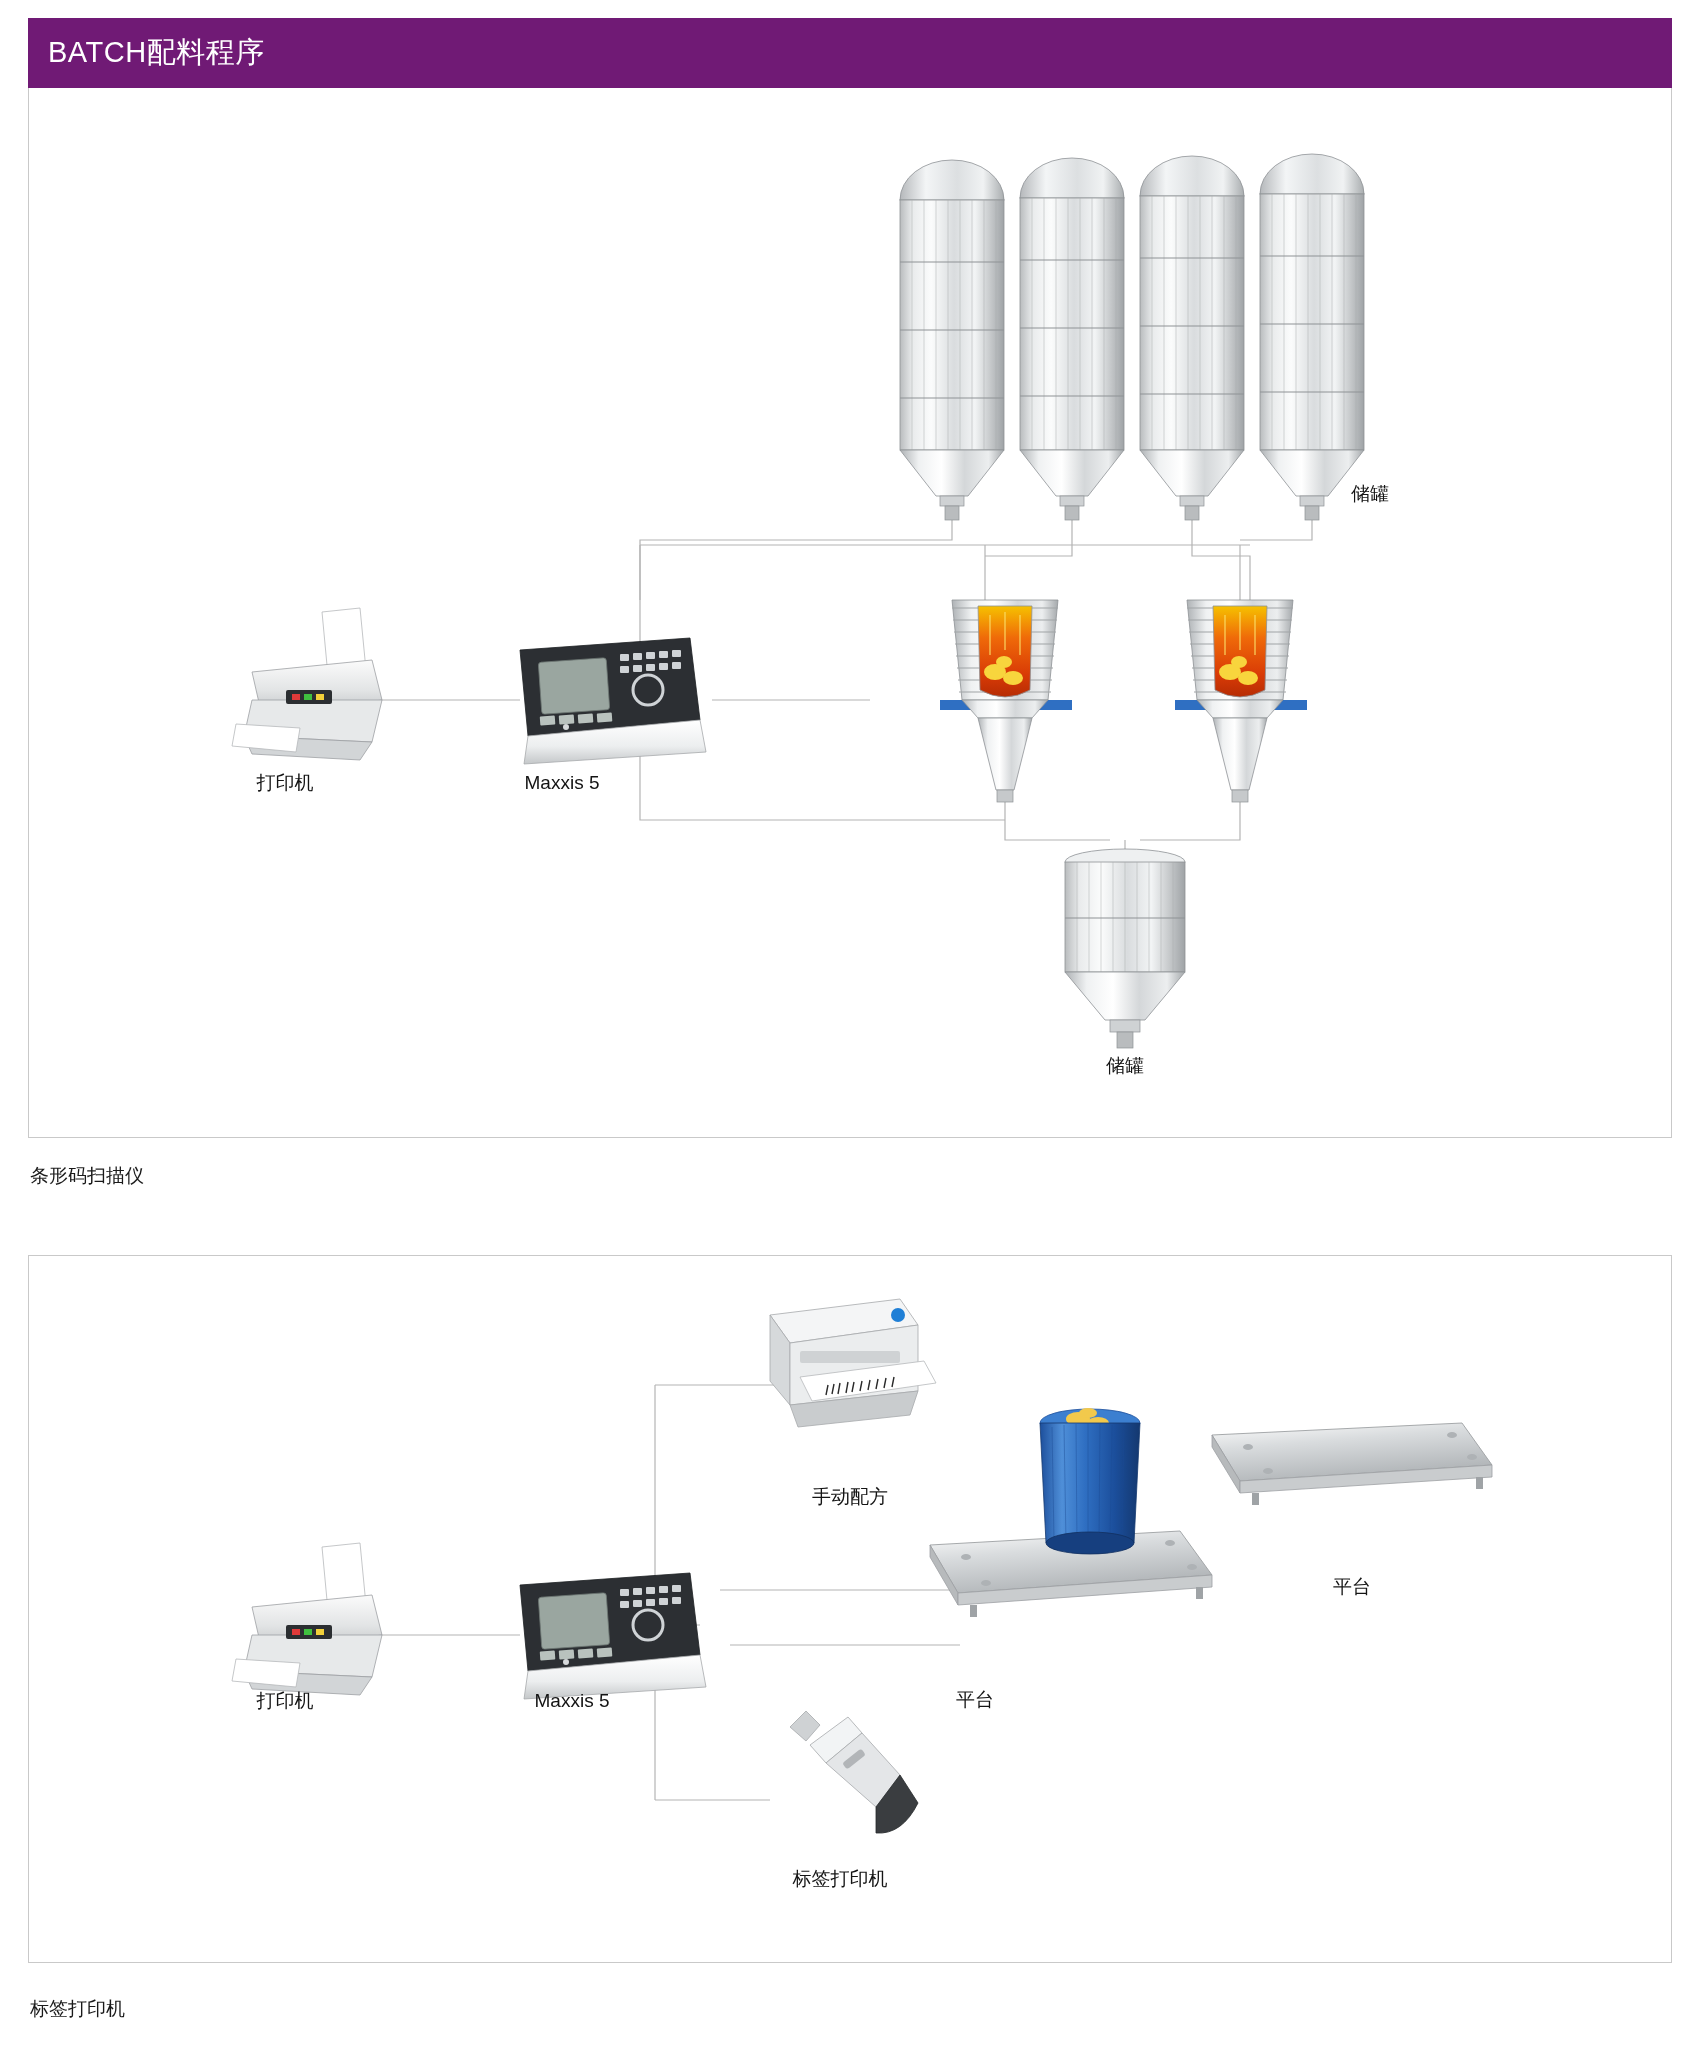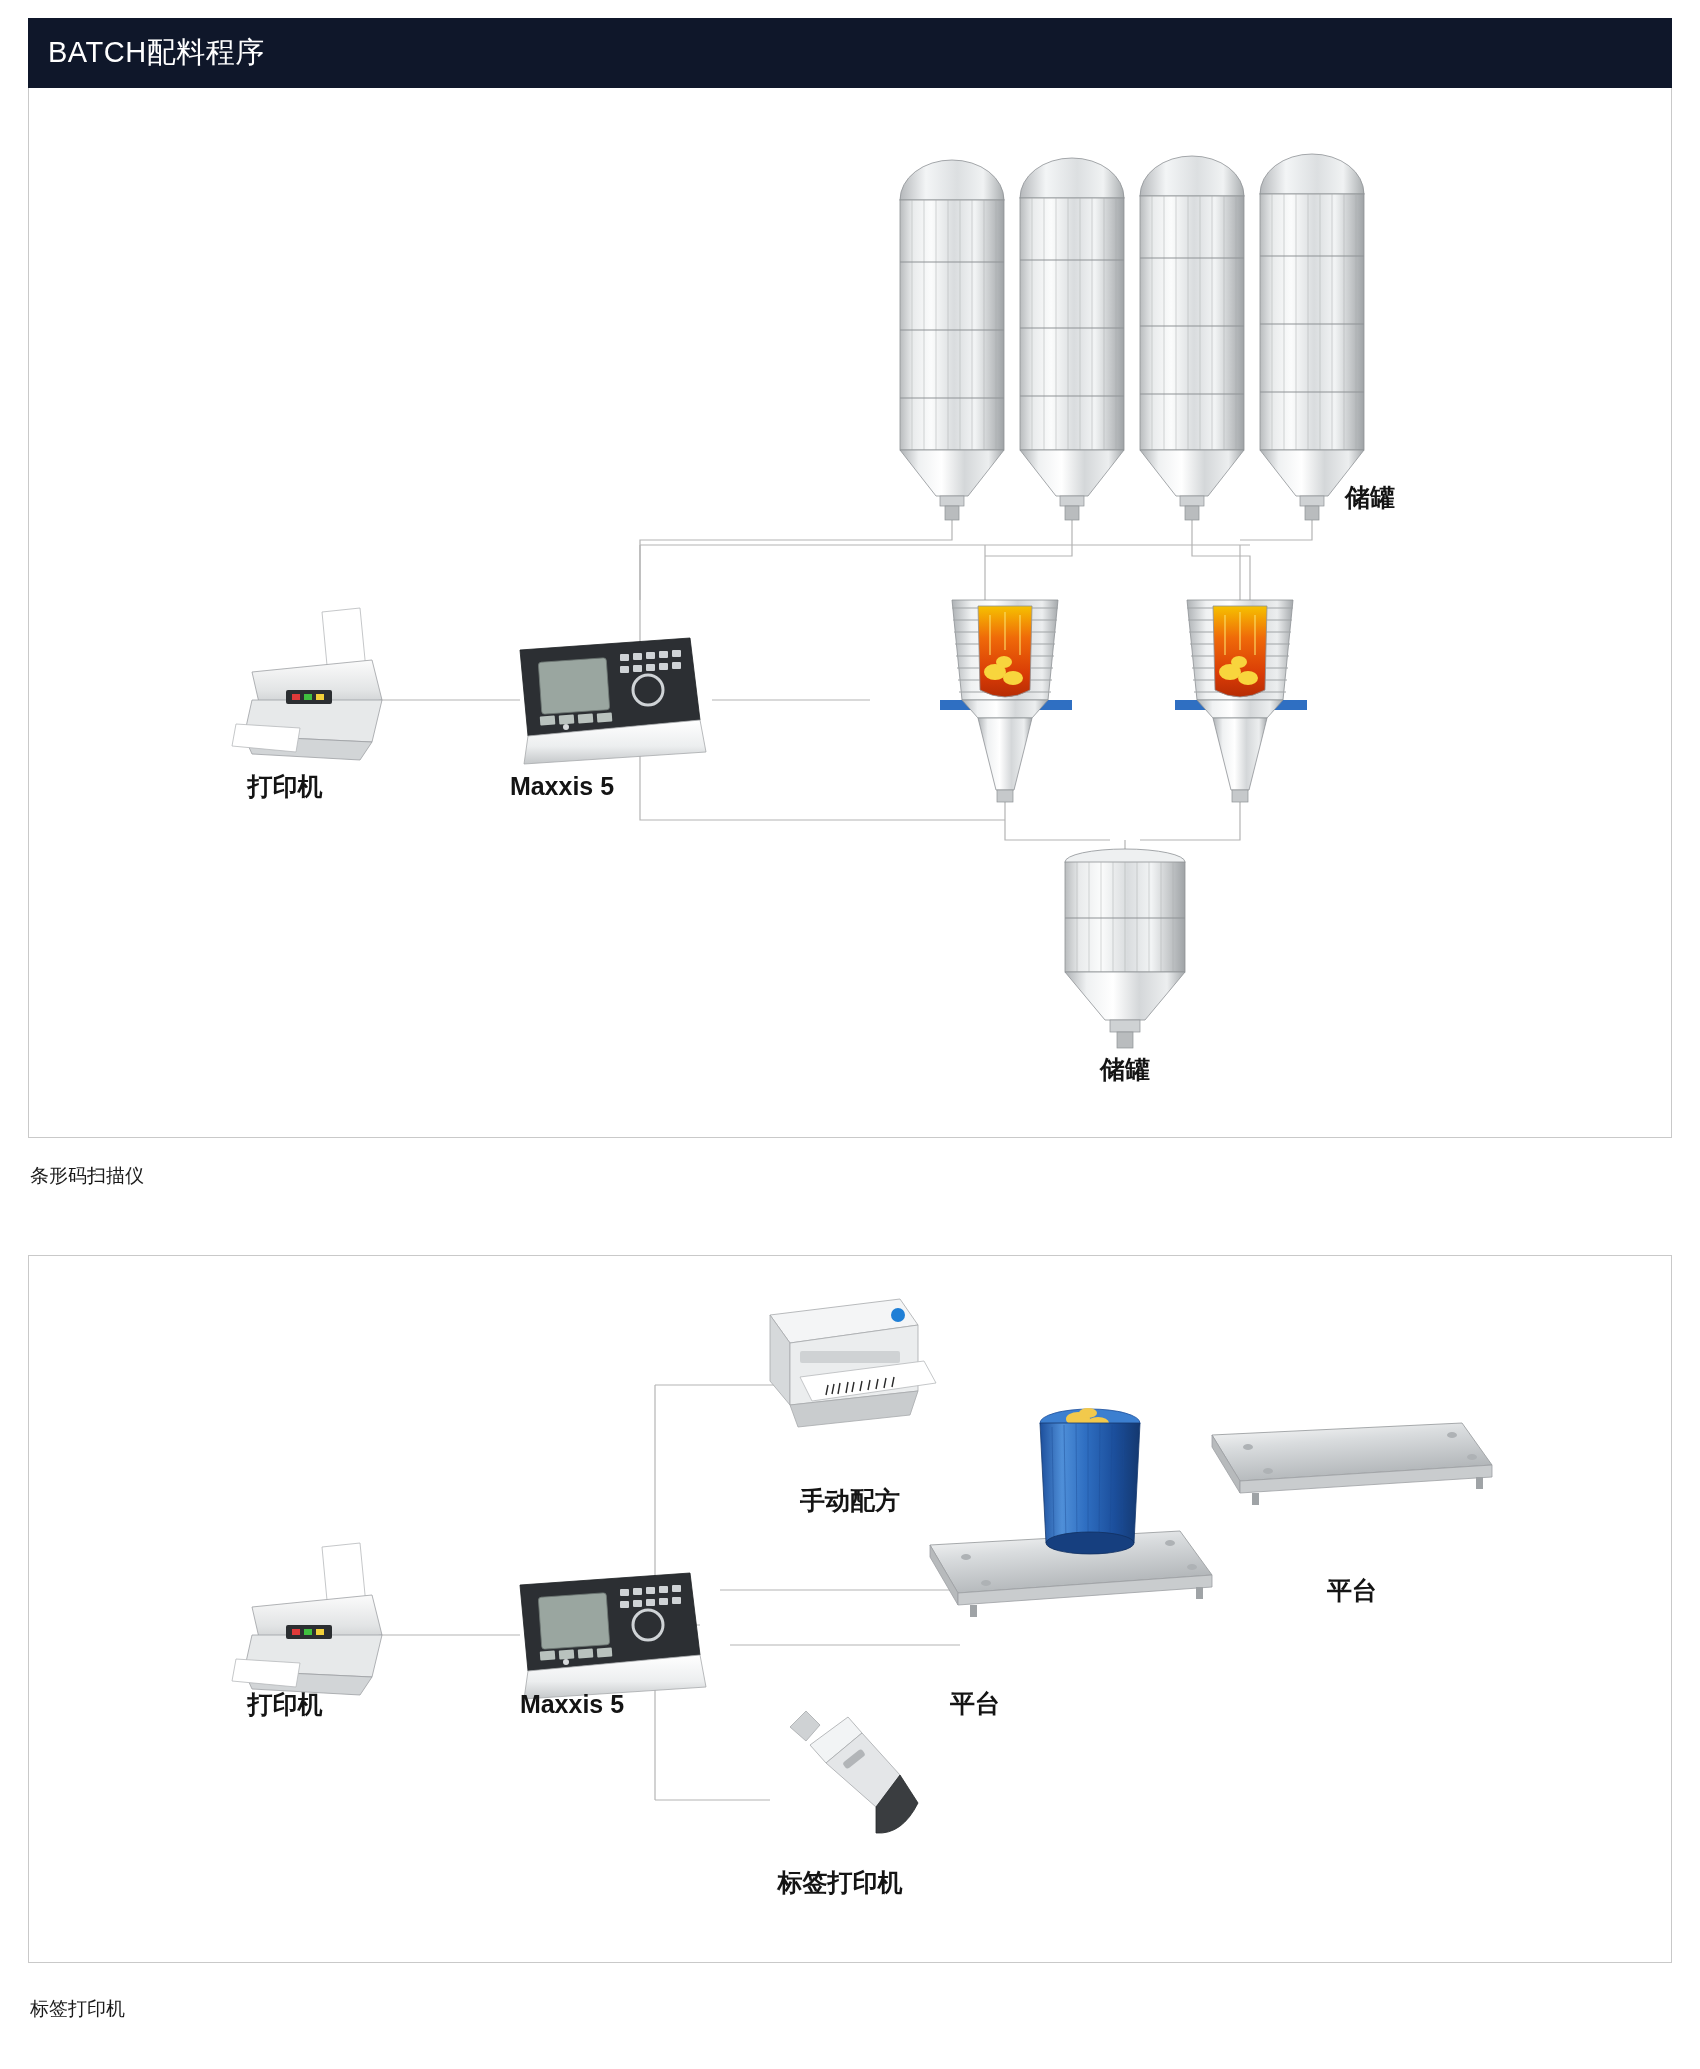--- a/index.html
+++ b/index.html
@@ -17,21 +17,21 @@
     min-height:2069px;
     box-sizing:border-box;
     padding:0;
   }
 
   
   .header-bar{
     position:absolute;
     left:28px; top:18px;
     width:1644px; height:70px;
-    background:#0f172a;
+    background:#701a75;
     display:flex;
     align-items:center;
   }
   .header-title{
     color:#ffffff;
     font-size:29px;
     letter-spacing:.5px;
     padding-left:20px;
     font-weight:400;
     white-space:nowrap;
@@ -51,26 +51,25 @@
     position:absolute;
     font-size:19px;
     color:#1a1a1a;
     white-space:nowrap;
   }
   #caption-top{ left:30px; top:1163px; }
   #caption-bottom{ left:30px; top:1996px; }
 
   .node-label{
     position:absolute;
-    font-size:25px;
+    font-size:19px;
     color:#141414;
     text-align:center;
     white-space:nowrap;
     transform:translateX(-50%);
-    font-weight:bold;
   }
 
   svg.diagram{ position:absolute; left:0; top:0; overflow:visible; }
 
 </style>
 </head>
 <body>
 
 <div class="page">
 

